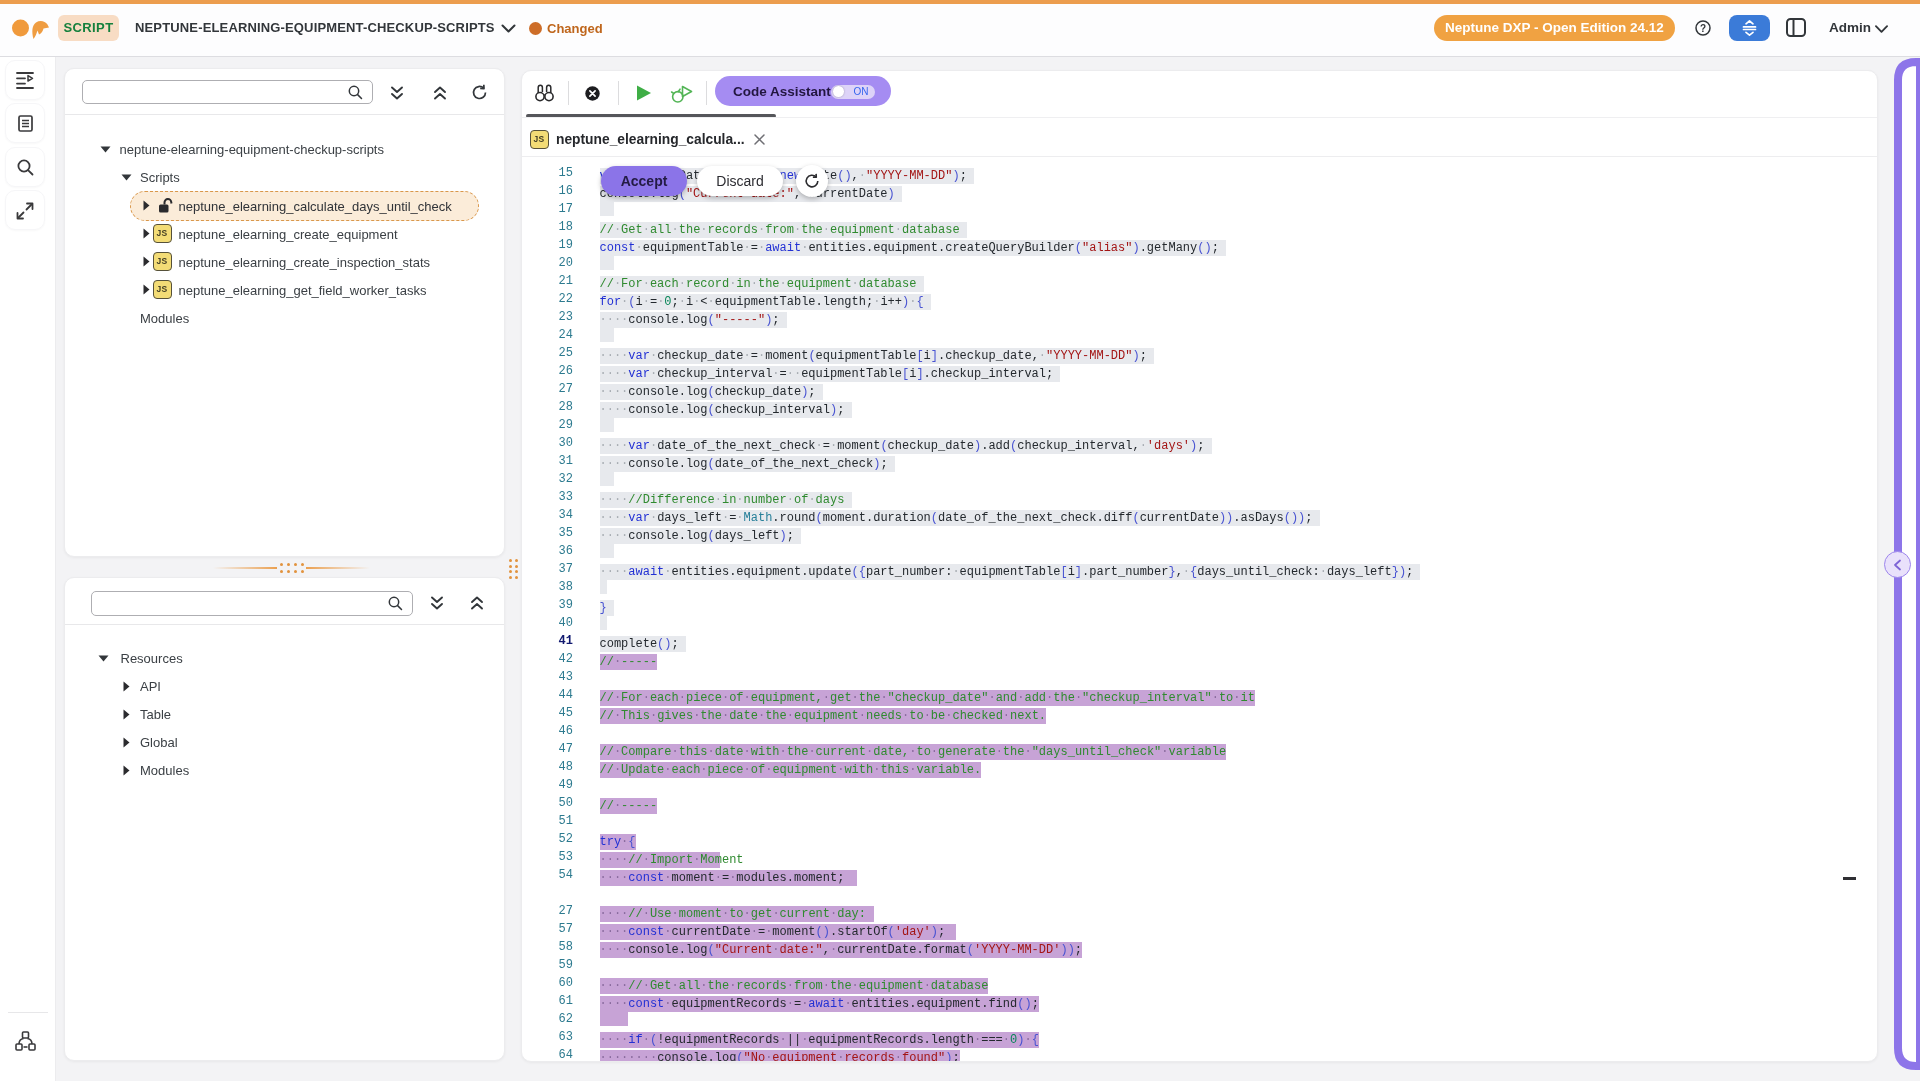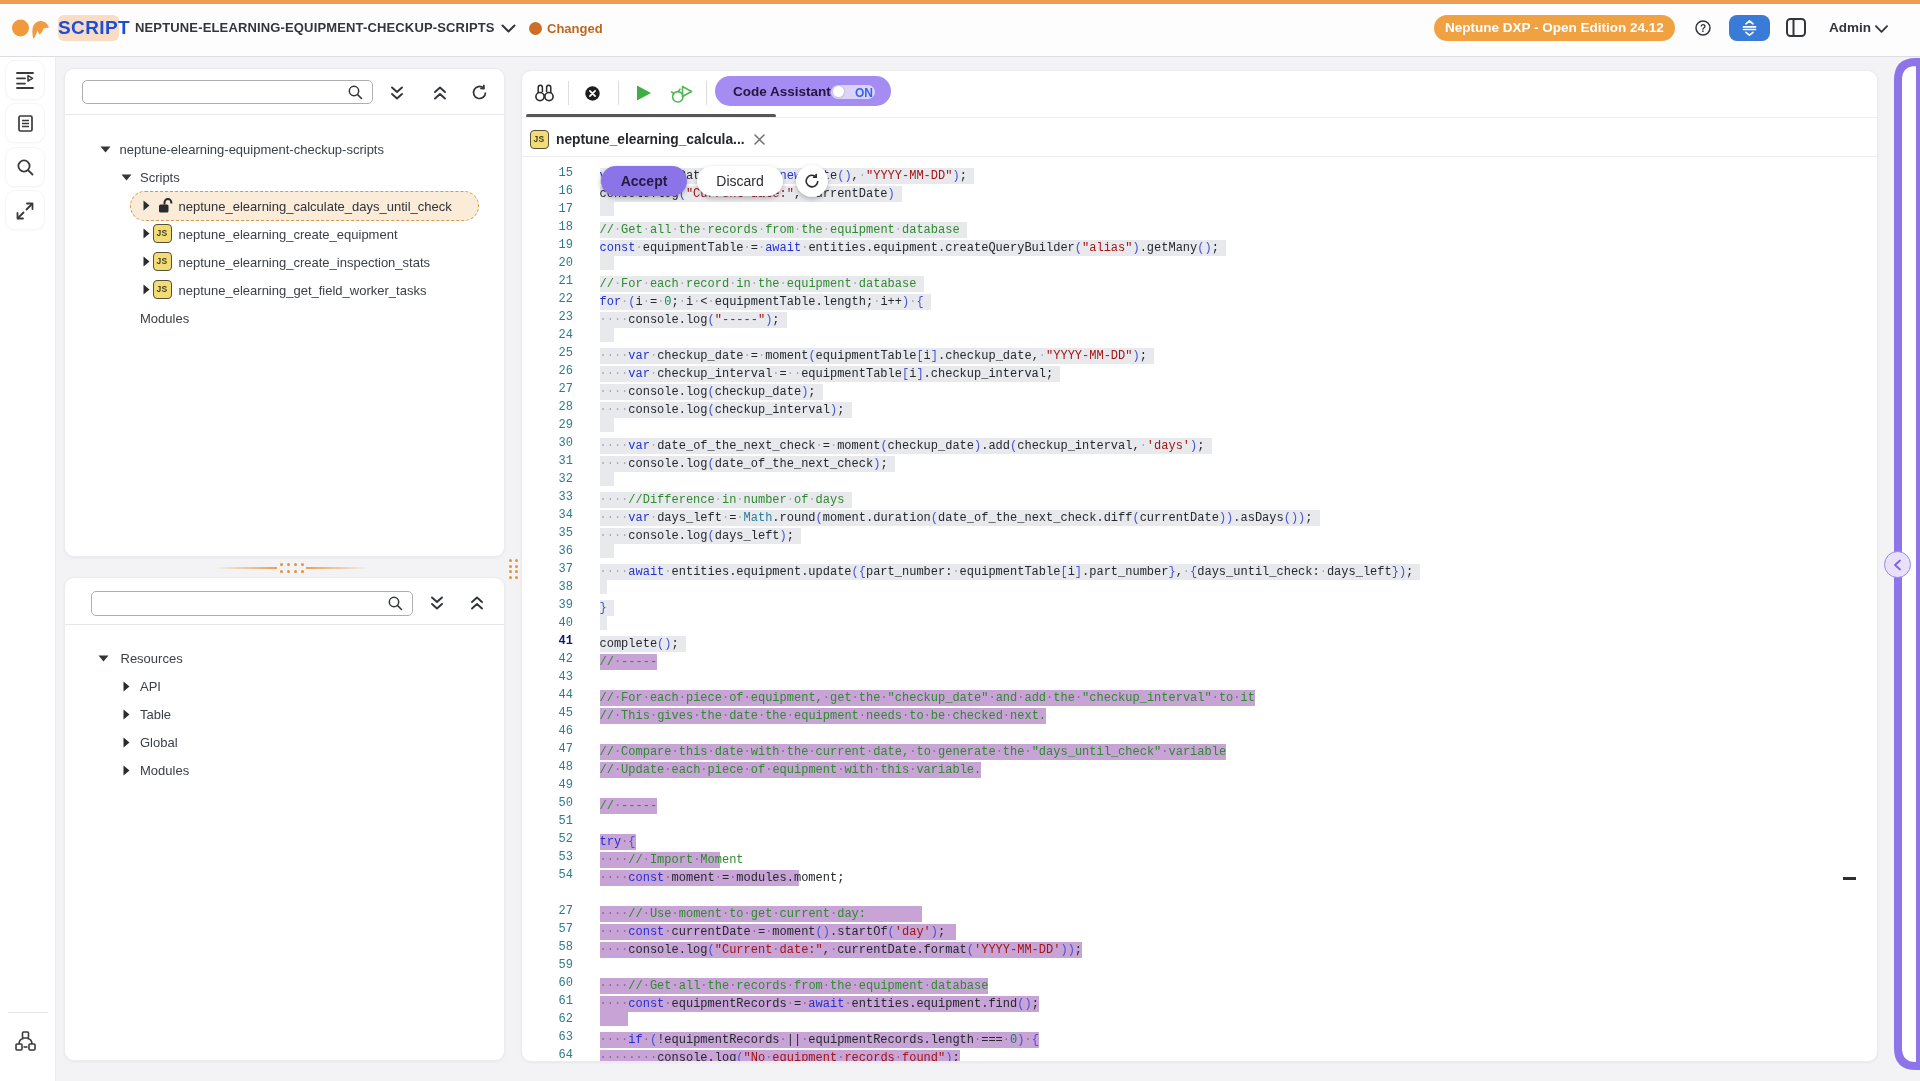--- a/index.html
+++ b/index.html
@@ -4,21 +4,21 @@
 <style>
 *{margin:0;padding:0;box-sizing:border-box}
 html,body{width:1920px;height:1081px;overflow:hidden}
 body{font-family:"Liberation Sans",sans-serif;background:#f3f3f5;position:relative}
 .abs{position:absolute}
 svg{display:block;overflow:visible}
 
 
 #topstrip{left:0;top:0;width:1920px;height:4px;background:#ec9d4e}
 #header{left:0;top:4px;width:1920px;height:53px;background:#fdfdfe;border-bottom:1px solid #dddde1}
-#scriptbadge{left:58px;top:15px;width:61px;height:26px;background:#f8dcc4;border-radius:6px;color:#1d4ed8;font-size:19px;font-weight:700;letter-spacing:.4px;text-align:center;line-height:26px}
+#scriptbadge{left:58px;top:15px;width:61px;height:26px;background:#f8dcc4;border-radius:6px;color:#15803d;font-size:13px;font-weight:700;letter-spacing:.4px;text-align:center;line-height:26px}
 #apptitle{left:135px;top:20px;font-size:13px;font-weight:700;color:#32363a;letter-spacing:.15px}
 #changed{left:547px;top:21px;font-size:13px;font-weight:700;color:#bf661c}
 #dxppill{left:1434px;top:15px;height:26px;padding:0 11px;background:#f0a242;border-radius:13px;color:#fff;font-size:13.5px;font-weight:700;line-height:26px}
 #admin{left:1829px;top:20px;font-size:13.5px;font-weight:700;color:#32363a}
 #bluebtn{left:1729px;top:15px;width:41px;height:26px;background:#3b7bd8;border-radius:8px}
 
 
 #rail{left:0;top:57px;width:56px;height:1024px;background:#fff;border-right:1px solid #ececee}
 .railbtn{left:5px;width:40px;height:40px;border:1px solid #f6f6f8;border-radius:10px;box-shadow:0 1px 2px rgba(0,0,0,.03)}
 
@@ -39,21 +39,21 @@
 
 .dot{position:absolute;width:3.2px;height:3.2px;border-radius:50%;background:#e2933e}
 .hline{position:absolute;height:2px}
 
 
 .tsep{position:absolute;top:81px;width:1px;height:24px;background:#dcdcde}
 #captoolbar{left:715px;top:76px;width:176px;height:30px;border-radius:15px;background:#a58cf2}
 #captxt{left:733px;top:84px;font-size:13.5px;font-weight:700;color:#221640}
 #captoggle{left:831px;top:84.5px;width:44px;height:14px;border-radius:7px;background:#ddd3f8}
 #capknob{left:833px;top:86px;width:10.5px;height:10.5px;border-radius:50%;background:#fff;box-shadow:0 0 2px rgba(0,0,0,.3)}
-#capon{left:849px;top:86px;width:24px;font-size:12px;font-weight:700;color:#3565ee;text-align:right}
+#capon{left:849px;top:86px;width:24px;font-size:10px;font-weight:400;color:#3565ee;text-align:center}
 #darkbar{left:526px;top:114px;width:250px;height:3.5px;background:#55565a;border-radius:2px}
 #tabline{left:522px;top:117.2px;width:1355px;height:1px;background:#efeff1}
 #tabjs{left:529.5px;top:129.5px}
 #tabtitle{left:556px;top:132px;font-size:13.8px;font-weight:700;color:#26282c}
 #tabsep{left:522px;top:156px;width:1355px;height:1px;background:#ededef}
 
 
 #codewrap{position:absolute;left:521px;top:158px;width:1356px;height:903px;overflow:hidden}
 .row{position:absolute;left:0;width:1356px;height:18px;font-family:"Liberation Mono",monospace;font-size:12px;line-height:18px;white-space:pre}
 .num{position:absolute;left:0;width:52px;text-align:right;color:#2c7a8f;font-size:12px}
@@ -346,22 +346,22 @@
 <div class="row" style="top:527.7px"><span class="num">44</span><span class="code"><span class="hl p" style="width:655.2px"><span class="c">//<i>·</i>For<i>·</i>each<i>·</i>piece<i>·</i>of<i>·</i>equipment,<i>·</i>get<i>·</i>the<i>·</i>"checkup_date"<i>·</i>and<i>·</i>add<i>·</i>the<i>·</i>"checkup_interval"<i>·</i>to<i>·</i>it</span></span></span></div>
 <div class="row" style="top:545.7px"><span class="num">45</span><span class="code"><span class="hl p" style="width:446.4px"><span class="c">//<i>·</i>This<i>·</i>gives<i>·</i>the<i>·</i>date<i>·</i>the<i>·</i>equipment<i>·</i>needs<i>·</i>to<i>·</i>be<i>·</i>checked<i>·</i>next.</span></span></span></div>
 <div class="row" style="top:563.7px"><span class="num">46</span><span class="code"></span></div>
 <div class="row" style="top:581.7px"><span class="num">47</span><span class="code"><span class="hl p" style="width:626.4px"><span class="c">//<i>·</i>Compare<i>·</i>this<i>·</i>date<i>·</i>with<i>·</i>the<i>·</i>current<i>·</i>date,<i>·</i>to<i>·</i>generate<i>·</i>the<i>·</i>"days_until_check"<i>·</i>variable</span></span></span></div>
 <div class="row" style="top:599.7px"><span class="num">48</span><span class="code"><span class="hl p" style="width:381.6px"><span class="c">//<i>·</i>Update<i>·</i>each<i>·</i>piece<i>·</i>of<i>·</i>equipment<i>·</i>with<i>·</i>this<i>·</i>variable.</span></span></span></div>
 <div class="row" style="top:617.7px"><span class="num">49</span><span class="code"></span></div>
 <div class="row" style="top:635.7px"><span class="num">50</span><span class="code"><span class="hl p" style="width:57.6px"><span class="c">//<i>·</i>-----</span></span></span></div>
 <div class="row" style="top:653.7px"><span class="num">51</span><span class="code"></span></div>
 <div class="row" style="top:671.7px"><span class="num">52</span><span class="code"><span class="hl p" style="width:36.0px"><span class="k">try</span><i>·</i><span class="b">{</span></span></span></div>
 <div class="row" style="top:689.7px"><span class="num">53</span><span class="code"><span class="hl p" style="width:120px"><i>·</i><i>·</i><i>·</i><i>·</i><span class="c">//<i>·</i>Import<i>·</i>Moment</span></span></span></div>
-<div class="row" style="top:707.7px"><span class="num">54</span><span class="code"><span class="hl p" style="width:199px"><i>·</i><i>·</i><i>·</i><i>·</i><span class="k">const</span><i>·</i>moment<i>·</i>=<i>·</i>modules.moment;</span></span></div>
-<div class="row" style="top:743.7px"><span class="num">27</span><span class="code"><span class="hl p" style="width:322px"><i>·</i><i>·</i><i>·</i><i>·</i><span class="c">//<i>·</i>Use<i>·</i>moment<i>·</i>to<i>·</i>get<i>·</i>current<i>·</i>day:</span></span></span></div>
+<div class="row" style="top:707.7px"><span class="num">54</span><span class="code"><span class="hl p" style="width:257px"><i>·</i><i>·</i><i>·</i><i>·</i><span class="k">const</span><i>·</i>moment<i>·</i>=<i>·</i>modules.moment;</span></span></div>
+<div class="row" style="top:743.7px"><span class="num">27</span><span class="code"><span class="hl p" style="width:274px"><i>·</i><i>·</i><i>·</i><i>·</i><span class="c">//<i>·</i>Use<i>·</i>moment<i>·</i>to<i>·</i>get<i>·</i>current<i>·</i>day:</span></span></span></div>
 <div class="row" style="top:761.7px"><span class="num">57</span><span class="code"><span class="hl p" style="width:356px"><i>·</i><i>·</i><i>·</i><i>·</i><span class="k">const</span><i>·</i>currentDate<i>·</i>=<i>·</i>moment<span class="b">(</span><span class="b">)</span>.startOf<span class="b">(</span><span class="s">'day'</span><span class="b">)</span>;</span></span></div>
 <div class="row" style="top:779.7px"><span class="num">58</span><span class="code"><span class="hl p" style="width:482.4px"><i>·</i><i>·</i><i>·</i><i>·</i>console.log<span class="b">(</span><span class="s">"Current<i>·</i>date:"</span>,<i>·</i>currentDate.format<span class="b">(</span><span class="s">'YYYY-MM-DD'</span><span class="b">)</span><span class="b">)</span>;</span></span></div>
 <div class="row" style="top:797.7px"><span class="num">59</span><span class="code"></span></div>
 <div class="row" style="top:815.7px"><span class="num">60</span><span class="code"><span class="hl p" style="width:388.8px"><i>·</i><i>·</i><i>·</i><i>·</i><span class="c">//<i>·</i>Get<i>·</i>all<i>·</i>the<i>·</i>records<i>·</i>from<i>·</i>the<i>·</i>equipment<i>·</i>database</span></span></span></div>
 <div class="row" style="top:833.7px"><span class="num">61</span><span class="code"><span class="hl p" style="width:439.2px"><i>·</i><i>·</i><i>·</i><i>·</i><span class="k">const</span><i>·</i>equipmentRecords<i>·</i>=<i>·</i><span class="k">await</span><i>·</i>entities.equipment.find<span class="b">(</span><span class="b">)</span>;</span></span></div>
 <div class="row" style="top:851.7px"><span class="num">62</span><span class="code"><span class="hl p" style="width:28.8px"></span></span></div>
 <div class="row" style="top:869.7px"><span class="num">63</span><span class="code"><span class="hl p" style="width:439.2px"><i>·</i><i>·</i><i>·</i><i>·</i><span class="k">if</span><i>·</i><span class="b">(</span>!equipmentRecords<i>·</i>||<i>·</i>equipmentRecords.length<i>·</i>===<i>·</i><span class="n">0</span><span class="b">)</span><i>·</i><span class="b">{</span></span></span></div>
 <div class="row" style="top:887.7px"><span class="num">64</span><span class="code"><span class="hl p" style="width:360.0px"><i>·</i><i>·</i><i>·</i><i>·</i><i>·</i><i>·</i><i>·</i><i>·</i>console.log<span class="b">(</span><span class="s">"No<i>·</i>equipment<i>·</i>records<i>·</i>found"</span><span class="b">)</span>;</span></span></div>
 </div>
 

